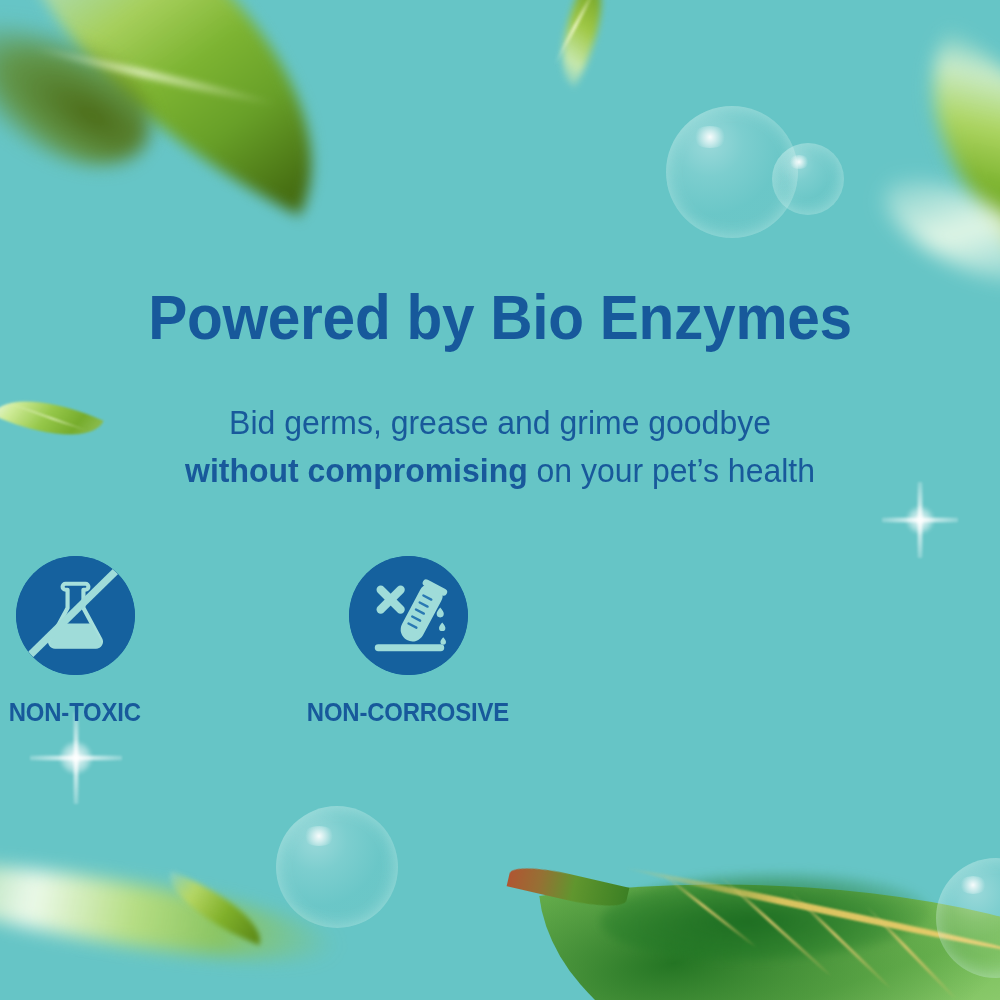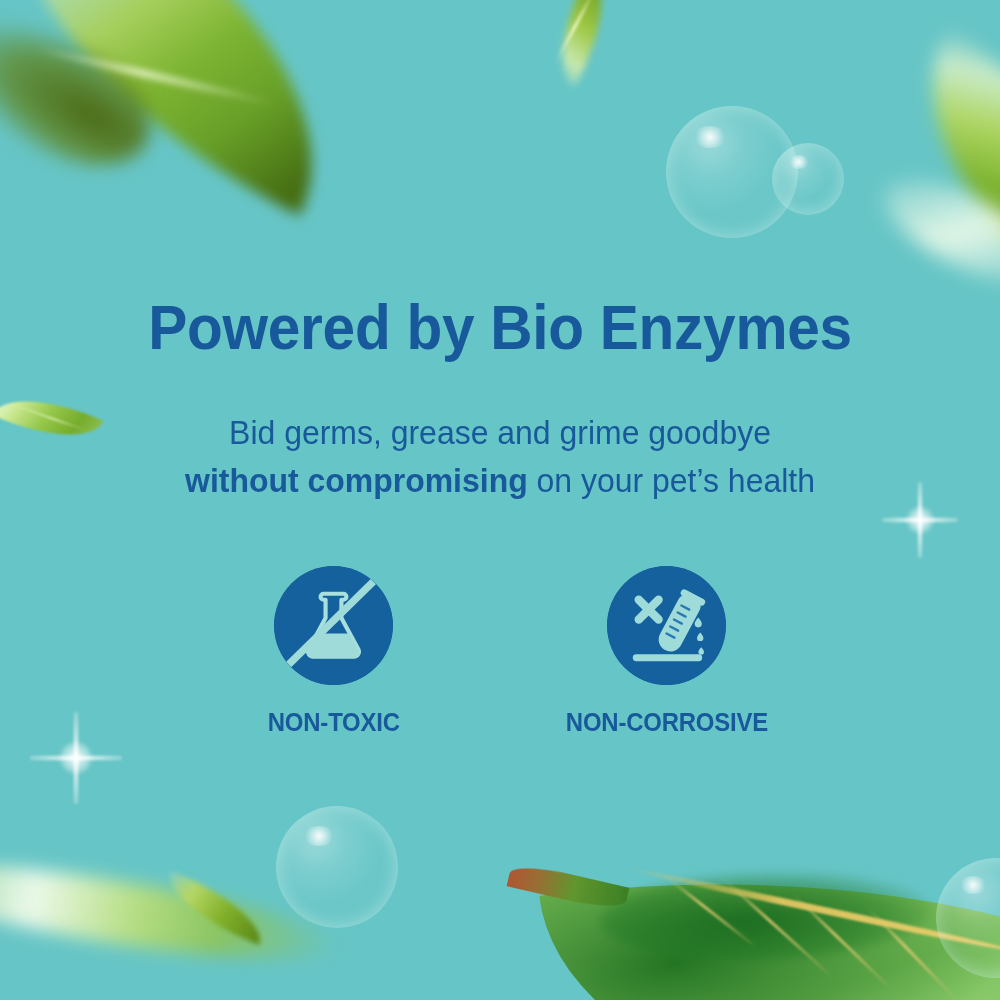--- a/index.html
+++ b/index.html
@@ -255,21 +255,20 @@
     filter: blur(2px);
   }
   .sparkle-1 { left: 882px; top: 482px; width: 76px; height: 76px; }
   .sparkle-2 { left: 30px;  top: 712px; width: 92px; height: 92px; }
 
   
   .content {
     position: absolute;
     inset: 0;
     text-align: center;
-    margin-top: 10px;
   }
   .headline {
     position: absolute;
     left: 0; right: 0;
     top: 286px;
     font-size: 63px;
     line-height: 1;
     font-weight: 700;
     letter-spacing: -0.3px;
     color: #17599b;
@@ -287,21 +286,20 @@
   .sub-1 { top: 400px; }
   .sub-2 { top: 448px; }
   .sub-2 b { font-weight: 700; }
 
   
   .badges {
     position: absolute;
     left: 0; right: 0;
     top: 556px;
     display: flex;
-    justify-content: center;
     gap: 183px;
   }
   .badge {
     width: 150px;
     display: flex;
     flex-direction: column;
     align-items: center;
   }
   .badge-circle {
     width: 119px;

